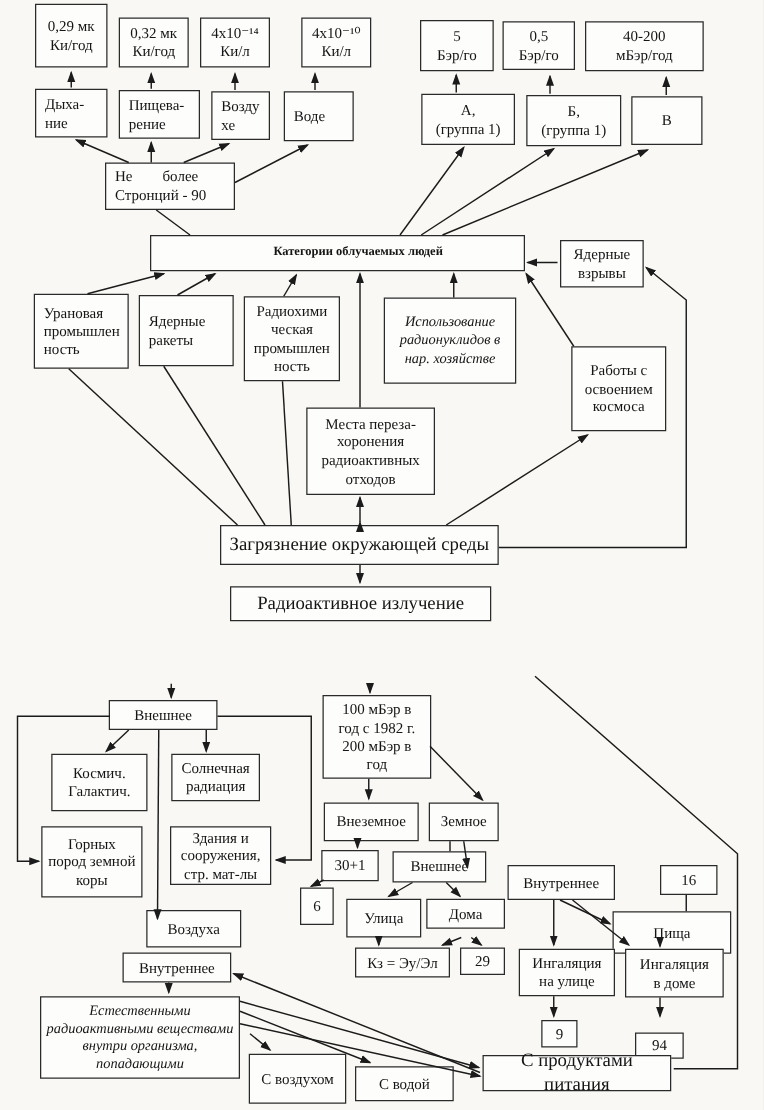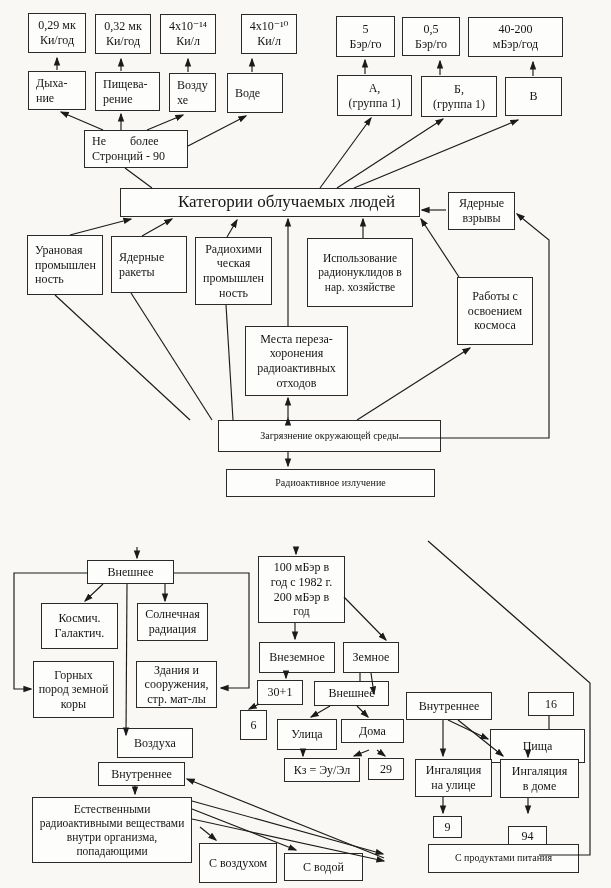--- a/index.html
+++ b/index.html
@@ -10,32 +10,32 @@
     color:#151515;overflow:hidden;
   }
   .bx{
     position:absolute;box-sizing:border-box;
     background:#fdfdfc;border:1.2px solid #2a2a2a;
     display:flex;align-items:center;justify-content:center;
     text-align:center;white-space:pre-line;
     font-size:12px;line-height:1.22;padding:1px 3px;
   }
   .la{justify-content:flex-start;text-align:left;padding-left:7px;}
-  .bold{font-weight:normal;font-size:17px;padding-left:36px;}
-  .md{font-size:10px;margin-left:42px;}
-  .sm{font-size:11.5px;}
+  .bold{font-weight:bold;font-size:10px;padding-left:36px;}
+  .md{font-size:15px;}
+  .sm{font-size:11.5px;font-style:italic;}
   svg.wires{position:absolute;left:0;top:0;pointer-events:none;}
   svg.wires line,svg.wires polyline{stroke:#1b1b1b;stroke-width:1.15;fill:none;}
 </style>
 </head>
 <body>
 
 <div class="canvas">
 
-  <div class="bx" style="left:28px;top:13px;width:58px;height:40px">0,29 мк
+  <div class="bx" style="left:28px;top:3px;width:58px;height:51px">0,29 мк
 Ки/год</div>
   <div class="bx" style="left:95px;top:14px;width:56px;height:40px">0,32 мк
 Ки/год</div>
   <div class="bx" style="left:160px;top:14px;width:56px;height:40px">4x10⁻¹⁴
 Ки/л</div>
   <div class="bx" style="left:241px;top:14px;width:56px;height:40px">4x10⁻¹⁰
 Ки/л</div>
   <div class="bx la" style="left:28px;top:71px;width:58px;height:39px">Дыха-
 ние</div>
   <div class="bx la" style="left:95px;top:72px;width:65px;height:39px">Пищева-

